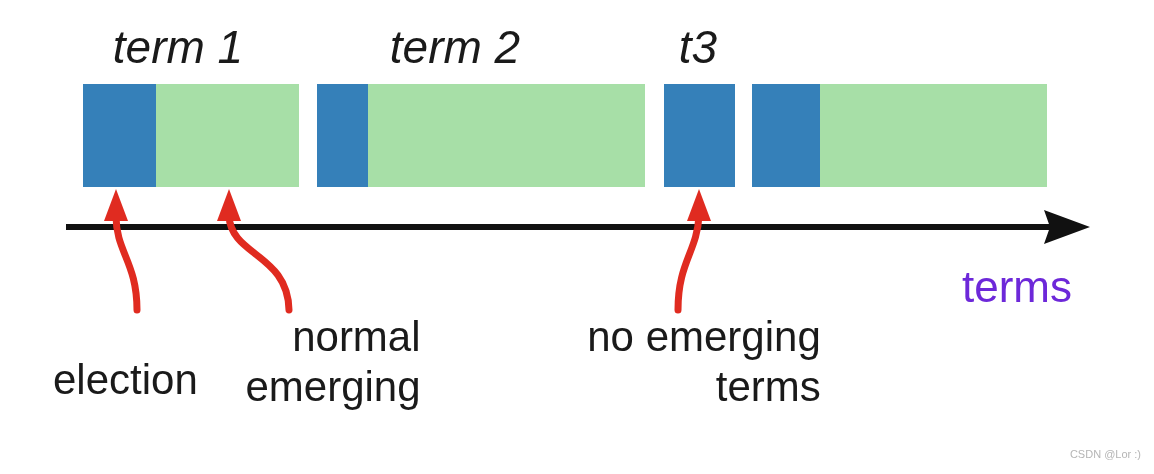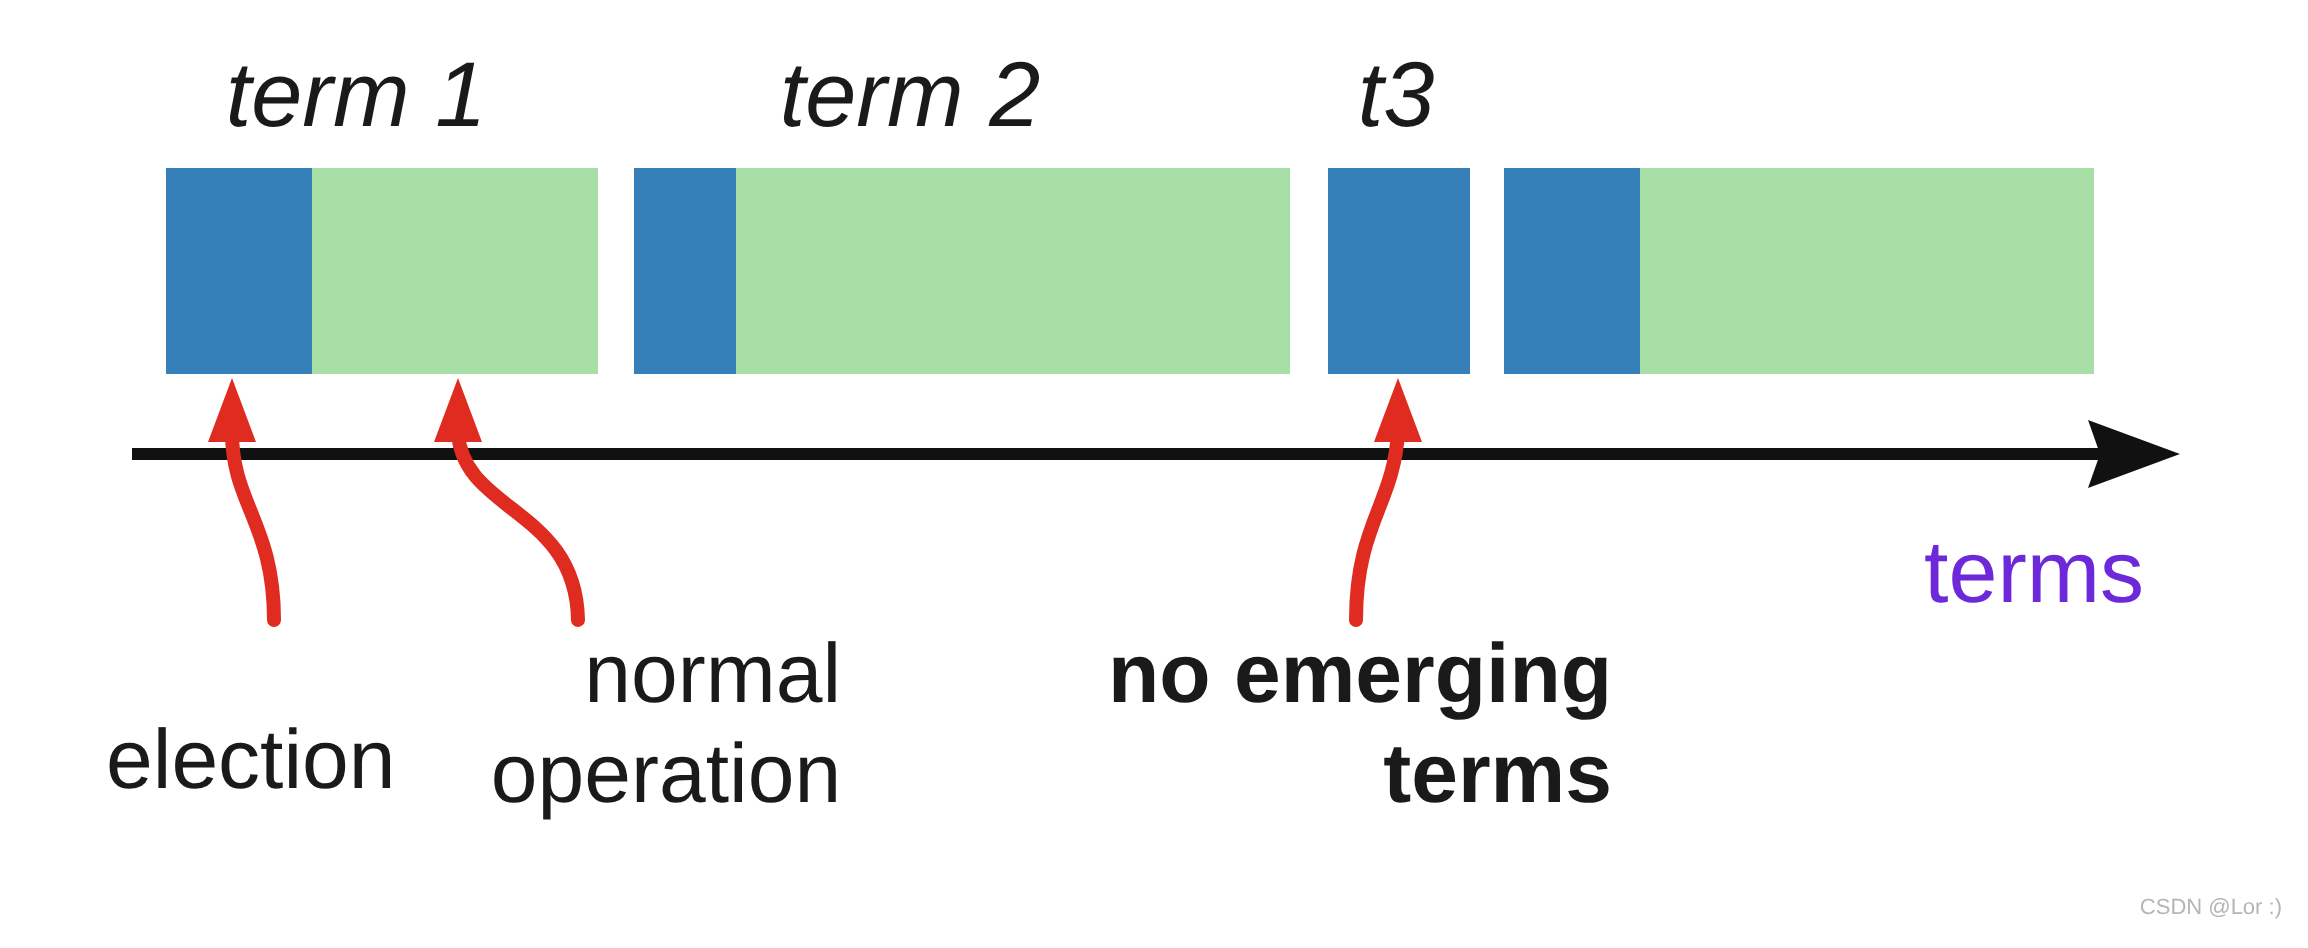--- a/index.html
+++ b/index.html
@@ -60,21 +60,21 @@
   .annot {
     position: absolute;
     font-size: 42px;
     line-height: 50px;
     white-space: nowrap;
     color: #1a1a1a;
   }
   .annot.election { left: 53px; top: 322px; margin-top: 33px; }
   .annot.center { transform: translateX(-50%); text-align: right; }
   .annot.normal-op { left: 333px; top: 312px; }
-  .annot.no-leader { left: 680px; top: 312px; font-weight: bold; }
+  .annot.no-leader { left: 704px; top: 312px; }
   .axis-label {
     position: absolute;
     left: 1017px; top: 264px;
     transform: translateX(-50%);
     font-size: 44px;
     line-height: 46px;
     color: #6d28d9;
     white-space: nowrap;
   }
   .watermark {
@@ -130,21 +130,21 @@
     <g>
       <path d="M699,216 C697,252 678,262 678,310" fill="none" stroke="#E02B20" stroke-width="7" stroke-linecap="round"></path>
       <polygon points="699,189 687,221 711,221" fill="#E02B20"></polygon>
     </g>
   </svg>
 
   <div class="annot election">election</div>
 
   <div class="annot center normal-op">
     <div>normal</div>
-    <div>operation</div>
+    <div>emerging</div>
   </div>
 
   <div class="annot center no-leader">
     <div>no emerging</div>
     <div>terms</div>
   </div>
 
   <div class="axis-label">terms</div>
 
   <div class="watermark">CSDN @Lor :)</div>

